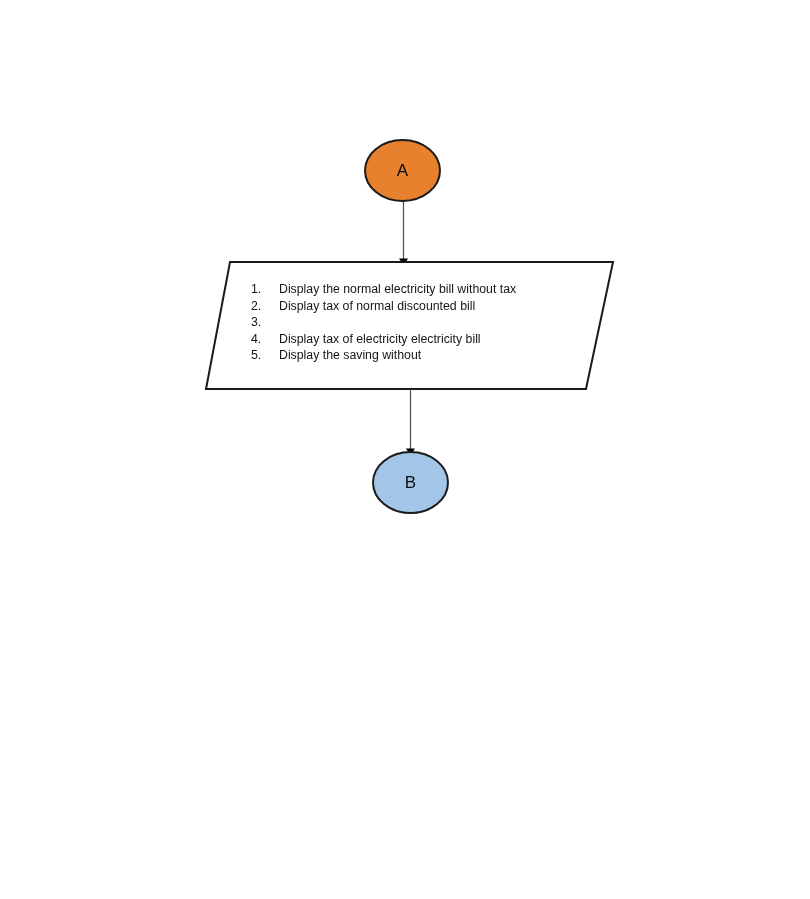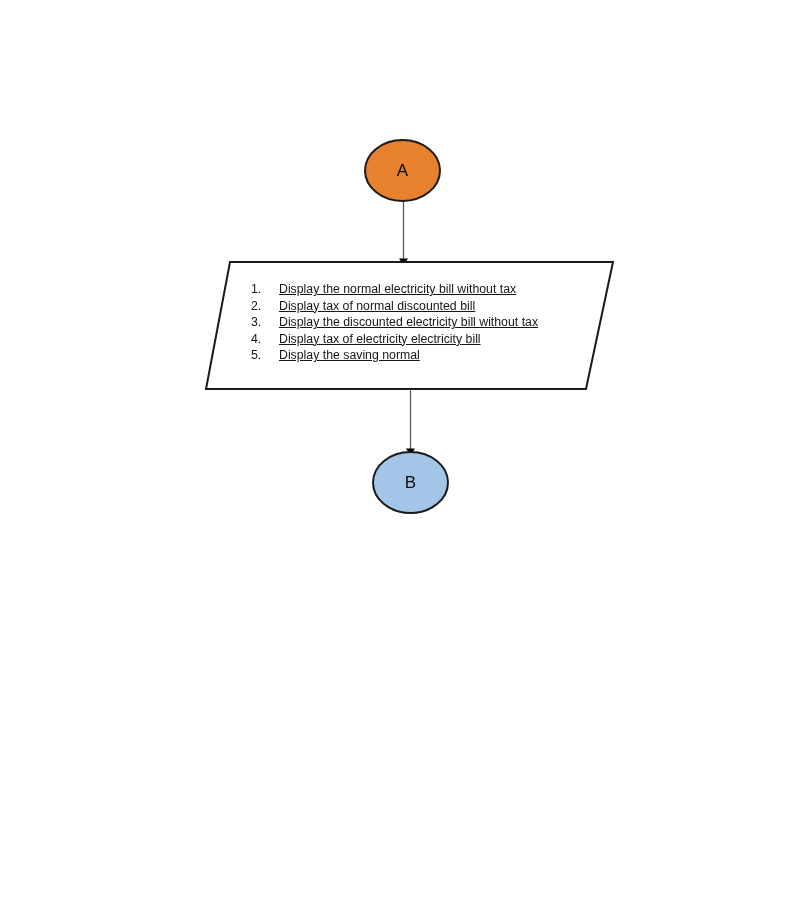--- a/index.html
+++ b/index.html
@@ -61,21 +61,20 @@
     color: #161616;
     white-space: nowrap;
   }
   .list-num {
     width: 28px;
     flex: 0 0 28px;
     text-align: left;
   }
   .list-text {
     flex: 1 1 auto;
-    text-decoration: underline;
   }
 </style>
 </head>
 <body>
 
 <div id="flowchart-canvas">
 
   <svg class="svg-layer" viewBox="0 0 810 899">
     <defs>
       <marker id="arrowhead" markerWidth="8" markerHeight="9" refX="3.6" refY="4.5" orient="auto" markerUnits="userSpaceOnUse">
@@ -102,25 +101,24 @@
     <div class="list-row">
       <span class="list-num">1.</span>
       <span class="list-text">Display the normal electricity bill without tax</span>
     </div>
     <div class="list-row">
       <span class="list-num">2.</span>
       <span class="list-text">Display tax of normal discounted bill</span>
     </div>
     <div class="list-row">
       <span class="list-num">3.</span>
-      <span class="list-text">Display the discounted electricity bill without tax</span>
     </div>
     <div class="list-row">
       <span class="list-num">4.</span>
       <span class="list-text">Display tax of electricity electricity bill</span>
     </div>
     <div class="list-row">
       <span class="list-num">5.</span>
-      <span class="list-text">Display the saving normal</span>
+      <span class="list-text">Display the saving without</span>
     </div>
   </div>
 
 </div>
 
 </body></html>

